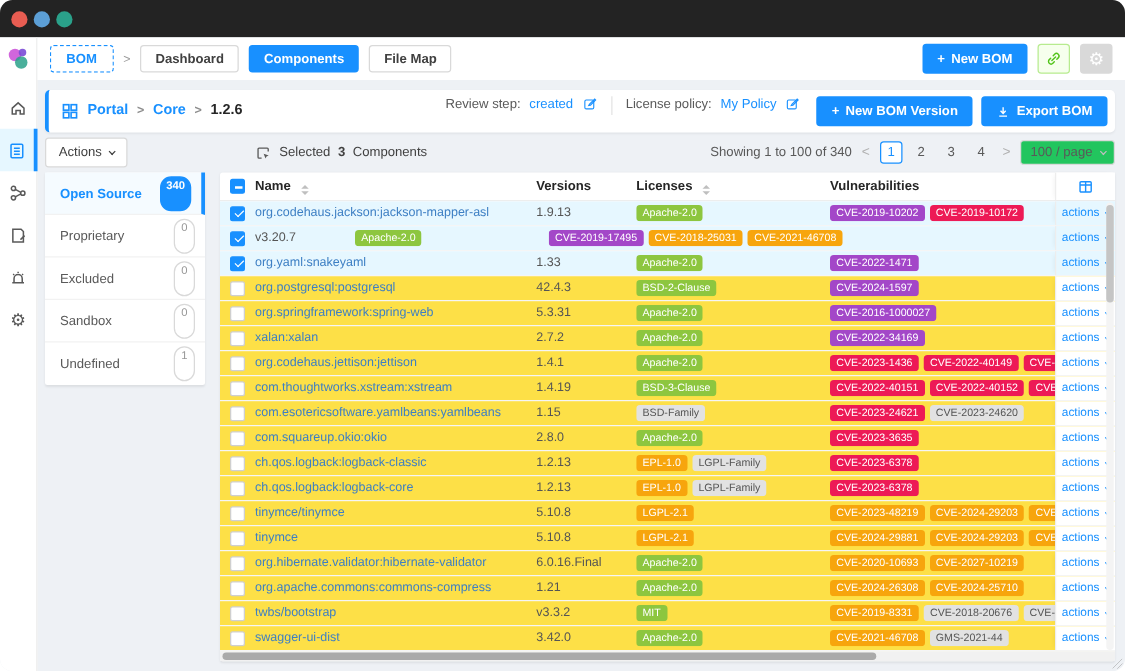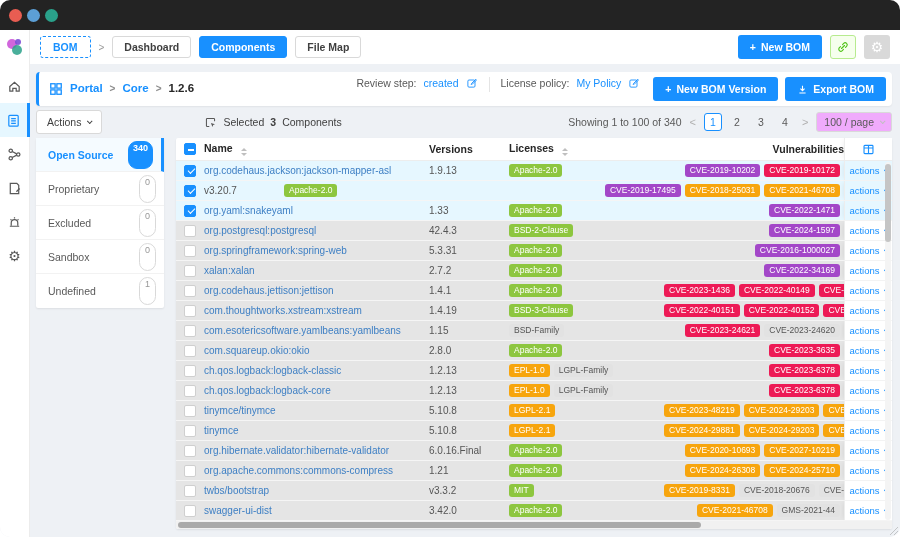--- a/index.html
+++ b/index.html
@@ -44,41 +44,41 @@
   .vdiv { width:1px; height:15px; background:#e4e4e4; margin:0 4px; }
   .edit-ico svg { stroke:var(--accent); fill:none; stroke-width:1.2; }
   
   .toolbar { height:32px; display:flex; align-items:center; flex:none; font-size:10.5px; color:#595959; }
   .btn-actions { border:1px solid #d9d9d9; background:#fff; border-radius:3px; height:24px; padding:0 10px; font-size:10.5px; color:#404040; display:inline-flex; align-items:center; gap:6px; cursor:pointer; }
   .sel-group { display:flex; align-items:center; gap:6px; margin-left:102px; color:#404040; }
   .pager { margin-left:auto; display:flex; align-items:center; gap:7px; }
   .page { min-width:18px; height:18px; line-height:16px; text-align:center; border:1px solid transparent; border-radius:3px; cursor:pointer; color:#595959; padding:0 3px; }
   .page.current { border-color:var(--accent); color:var(--accent); background:#fff; }
   .pg-arrow { color:#b0b0b0; cursor:pointer; font-size:11px; padding:0 1px; }
-  .page-size { border:1px solid #d9d9d9; background:#f0abfc; border-radius:3px; height:20px; padding:0 7px; display:inline-flex; align-items:center; gap:6px; color:#595959; cursor:pointer; }
+  .page-size { border:1px solid #d9d9d9; background:#22c55e; border-radius:3px; height:20px; padding:0 7px; display:inline-flex; align-items:center; gap:6px; color:#595959; cursor:pointer; }
   .chev { display:inline-block; width:4px; height:4px; border-right:1.3px solid currentColor; border-bottom:1.3px solid currentColor; transform:rotate(45deg) translateY(-1px); }
   
   .body-row { flex:1; display:flex; gap:12px; min-height:0; padding-bottom:7px; align-items:flex-start; }
   .status-panel { width:128px; background:#fff; border-radius:2px; box-shadow:0 1px 2px rgba(0,0,0,.08); flex:none; }
   .side-item { height:34px; display:flex; align-items:center; justify-content:space-between; padding:0 8px 0 12px; border-bottom:1px solid #f2f2f2; font-size:10.5px; color:#595959; cursor:pointer; }
   .side-item:last-child { border-bottom:none; }
   .side-item.active { color:var(--accent); font-weight:bold; background:#f5fbff; border-right:3px solid var(--accent); }
   .side-badge { border:1px solid #d9d9d9; color:#979797; background:#fff; border-radius:9px; min-width:17px; height:28px; line-height:13px; text-align:center; font-size:9px; padding:0 4px; }
   .side-item.active .side-badge { background:var(--accent); border-color:var(--accent); color:#fff; }
   
   .table-card { flex:1; background:#fff; box-shadow:0 1px 2px rgba(0,0,0,.08); display:flex; flex-direction:column; min-width:0; position:relative; border-radius:2px; }
   .thead { display:flex; align-items:center; height:23px; border-bottom:1px solid #ededed; font-size:10.5px; font-weight:bold; color:#262626; flex:none; }
-  .trow { display:flex; align-items:center; height:20px; border-bottom:1px solid #f5f5f5; font-size:10px; flex:none; background:#e5e5e5; }
+  .trow { display:flex; align-items:center; height:20px; border-bottom:1px solid #f5f5f5; font-size:10px; flex:none; background:#fde047; }
   .trow.sel { background:var(--selected_row); }
   .trow.sel .col-actions { background:var(--selected_row); }
   .col-check { width:28px; display:flex; justify-content:center; flex:none; align-self:stretch; align-items:center; }
   .col-name { width:225px; flex:none; overflow:hidden; white-space:nowrap; }
   .col-ver { width:80px; flex:none; color:#555; }
   .col-lic { width:155px; flex:none; overflow:hidden; white-space:nowrap; }
-  .col-vuln { flex:1; min-width:0; overflow:hidden; white-space:nowrap;text-align:right; }
+  .col-vuln { flex:1; min-width:0; overflow:hidden; white-space:nowrap; }
   .col-actions { width:48px; flex:none; align-self:stretch; display:flex; align-items:center; justify-content:center;
     border-left:1px solid #ededed; box-shadow:-3px 0 4px -2px rgba(0,0,0,.06); background:#fff; }
   .sorters { display:inline-flex; flex-direction:column; gap:2px; margin-left:5px; vertical-align:1px; }
   .car-up { width:0; height:0; border-left:3px solid transparent; border-right:3px solid transparent; border-bottom:3.5px solid #bfbfbf; }
   .car-dn { width:0; height:0; border-left:3px solid transparent; border-right:3px solid transparent; border-top:3.5px solid #bfbfbf; }
   .cb { width:12px; height:12px; border:1px solid #cfcfcf; border-radius:2px; background:#fff; cursor:pointer; position:relative; }
   .cb.checked, .cb.ind { background:var(--accent); border-color:var(--accent); }
   .cb.checked::after { content:""; position:absolute; left:2.5px; top:2.5px; width:6px; height:3px; border-left:1.6px solid #fff; border-bottom:1.6px solid #fff; transform:rotate(-45deg); }
   .cb.ind::after { content:""; position:absolute; left:2.5px; top:4.5px; width:6px; height:2px; background:#fff; }
   .name-link { color:var(--link); cursor:pointer; }

